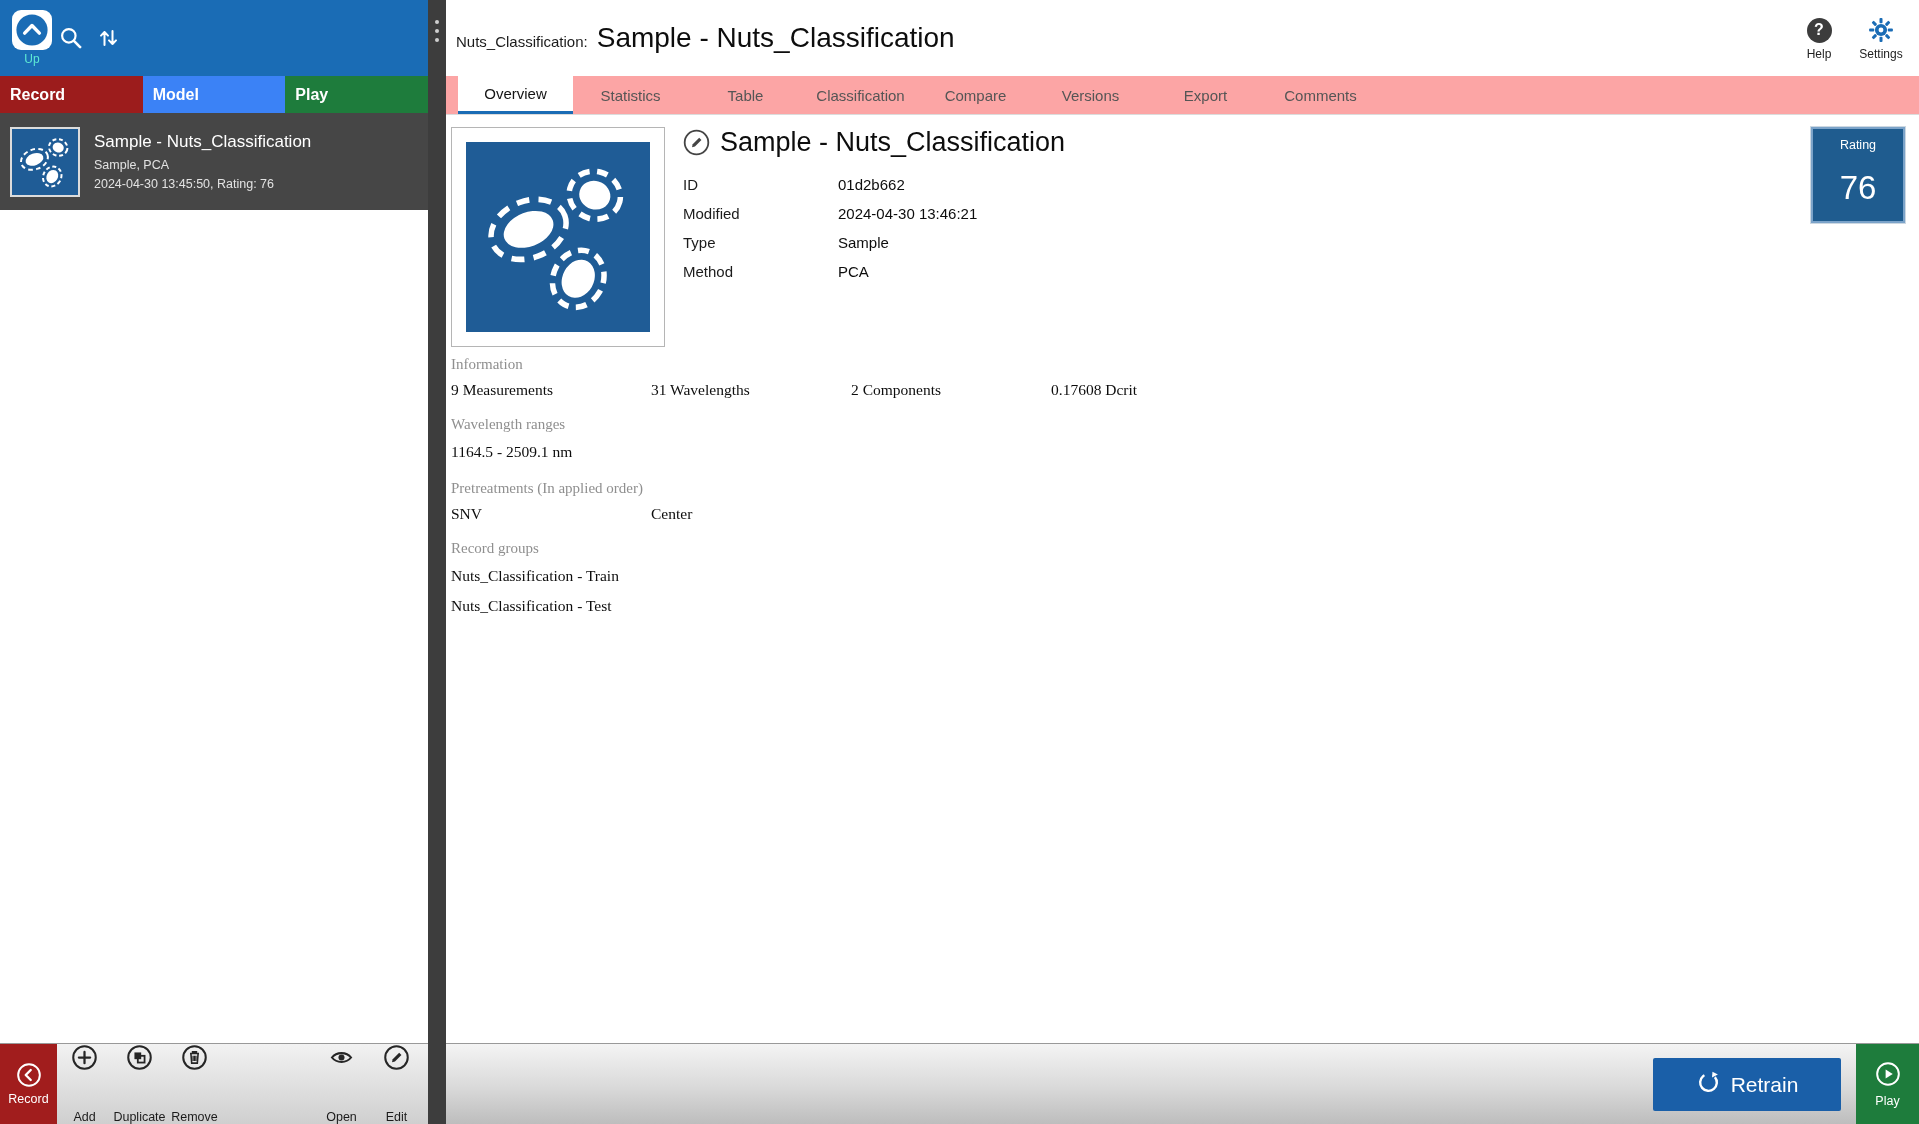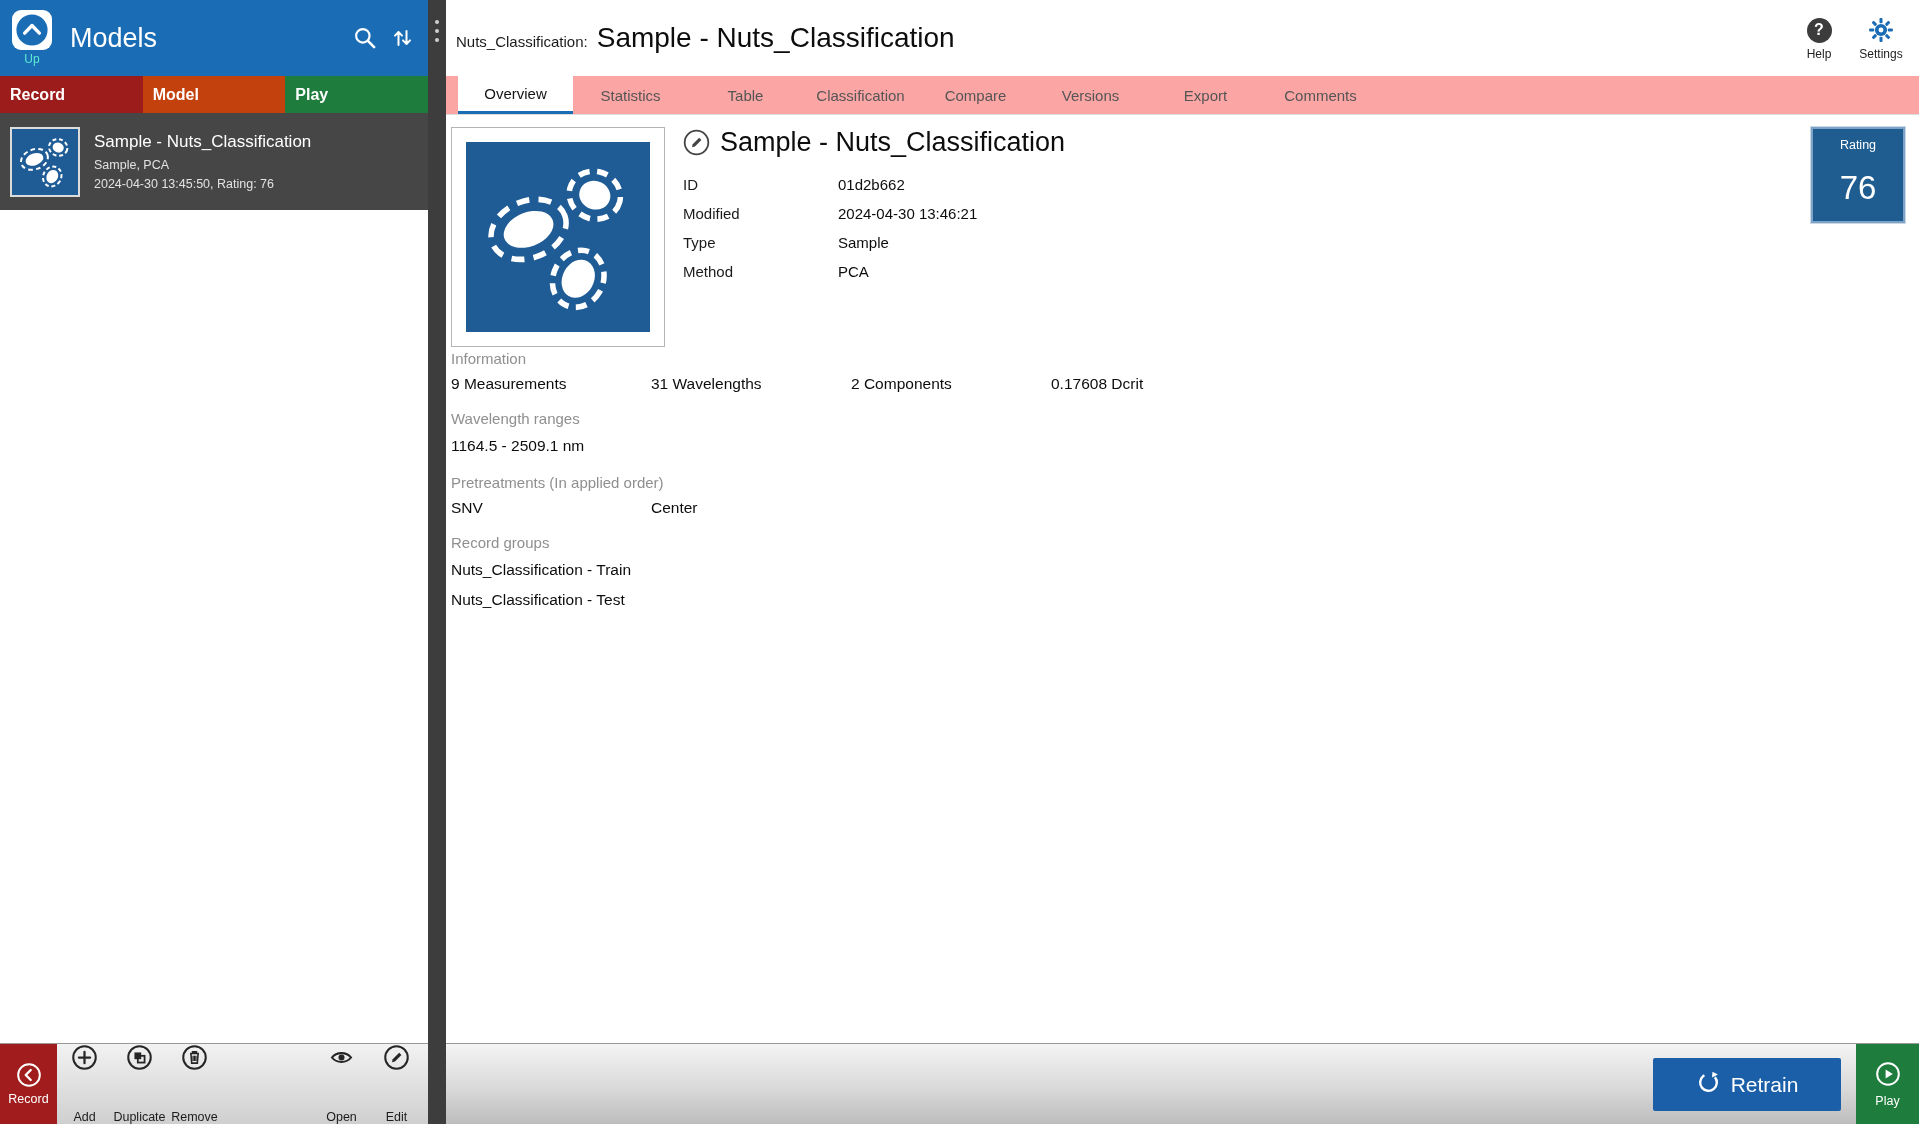--- a/index.html
+++ b/index.html
@@ -13,21 +13,21 @@
   .up-btn { width:52px; margin-left:6px; text-align:center; cursor:pointer; }
   .up-box { width:40px; height:40px; background:#fff; border-radius:9px; margin:0 auto 2px; display:flex; align-items:center; justify-content:center; }
   .up-label { color:#5eead4; font-size:12px; display:block; }
   .sb-title { color:#fff; font-size:27px; font-weight:normal; margin-left:12px; flex:1; }
   .sb-header-icons { display:flex; gap:12px; margin-right:14px; align-items:center; }
   .sb-header-icons svg { display:block; }
 
   .sb-tabs { height:37px; display:flex; }
   .sb-tab { flex:1; color:#fff; font-size:16px; font-weight:bold; display:flex; align-items:center; padding-left:10px; cursor:pointer; }
   .sb-tab.t-record { background:#9c1c1c; }
-  .sb-tab.t-model { background:#c2410c; }
+  .sb-tab.t-model { background:#3b82f6; }
   .sb-tab.t-play { background:#1e7c3c; }
 
   .record-list { flex:1; background:#fff; overflow:hidden; }
   .record-item { height:97px; background:#464646; display:flex; align-items:center; padding:0 10px; cursor:pointer; }
   .record-thumb { width:70px; height:70px; border:2px solid #dcdcdc; flex:0 0 auto; }
   .record-thumb svg { display:block; width:100%; height:100%; }
   .record-text { margin-left:14px; }
   .record-title { color:#fff; font-size:17px; }
   .record-sub { color:#e2e2e2; font-size:12.5px; margin-top:6px; }
   .record-meta { color:#e2e2e2; font-size:12.5px; margin-top:5px; }
@@ -68,21 +68,21 @@
   .detail-title { font-size:27px; color:#0d0d0d; }
   .fields { margin-top:12px; }
   .field-row { display:flex; height:29px; align-items:center; font-size:15px; }
   .field-label { width:155px; color:#1b1b1b; }
   .field-value { color:#0d0d0d; }
 
   .rating-box { position:absolute; top:12px; right:14px; width:94px; height:96px; background:#1f5c8f; border:2px solid #7ba3c9; outline:1px solid #cdd8e2; color:#fff; text-align:center; }
   .rating-label { font-size:12.5px; margin-top:9px; }
   .rating-value { font-size:33px; margin-top:17px; }
 
-  .sections { position:absolute; left:5px; top:235px; right:24px; }
+  .sections { position:absolute; left:5px; top:241px; right:24px;font-family:Liberation Serif, serif; }
   .sec-heading { color:#8f8f8f; font-size:15px; margin:13px 0 4px; }
   .sec-heading.first { margin-top:0; }
   .sec-row { display:flex; }
   .sec-cell { width:200px; font-size:15.5px; color:#0d0d0d; line-height:26px; }
   .sec-line { font-size:15.5px; color:#0d0d0d; line-height:30px; }
 
   .main-footer { height:81px; border-top:1px solid #999; background:linear-gradient(#f4f4f4 0%, #d9d9d9 55%, #bdbdbd 100%); position:relative; }
   .retrain-btn { position:absolute; right:78px; top:14px; width:188px; height:53px; background:#1a5fa8; color:#fff; font-size:21px; display:flex; align-items:center; justify-content:center; gap:10px; border:none; border-radius:2px; cursor:pointer; font-family:"Liberation Sans", sans-serif; }
   .play-btn { position:absolute; right:0; top:0; bottom:0; width:63px; background:#1e7c3c; color:#fff; display:flex; flex-direction:column; align-items:center; justify-content:center; gap:4px; font-size:12.5px; cursor:pointer; }
 </style>
@@ -95,21 +95,20 @@
     <div class="sb-header">
       <div class="up-btn">
         <span class="up-box">
           <svg width="34" height="34" viewBox="0 0 24 24">
               <circle cx="12" cy="12" r="11" fill="#1a6cb5"></circle>
               <path d="M6.8 14.2 L12 8.8 L17.2 14.2" stroke="#fff" stroke-width="2.4" fill="none" stroke-linecap="round" stroke-linejoin="round"></path>
             </svg>
         </span>
         <span class="up-label">Up</span>
       </div>
-      <h1 class="sb-title">Models</h1>
       <div class="sb-header-icons">
         <span>
           <svg width="26" height="26" viewBox="0 0 24 24">
               <circle cx="10" cy="10" r="6.2" fill="none" stroke="#fff" stroke-width="2"></circle>
               <line x1="14.7" y1="14.7" x2="20.4" y2="20.4" stroke="#fff" stroke-width="2.4" stroke-linecap="round"></line>
             </svg>
         </span>
         <span>
           <svg width="24" height="26" viewBox="0 0 24 24">
               <path d="M8.5 19 V6 M8.5 6 L5 9.6 M8.5 6 L12 9.6" stroke="#fff" stroke-width="2" fill="none" stroke-linecap="round" stroke-linejoin="round"></path>

